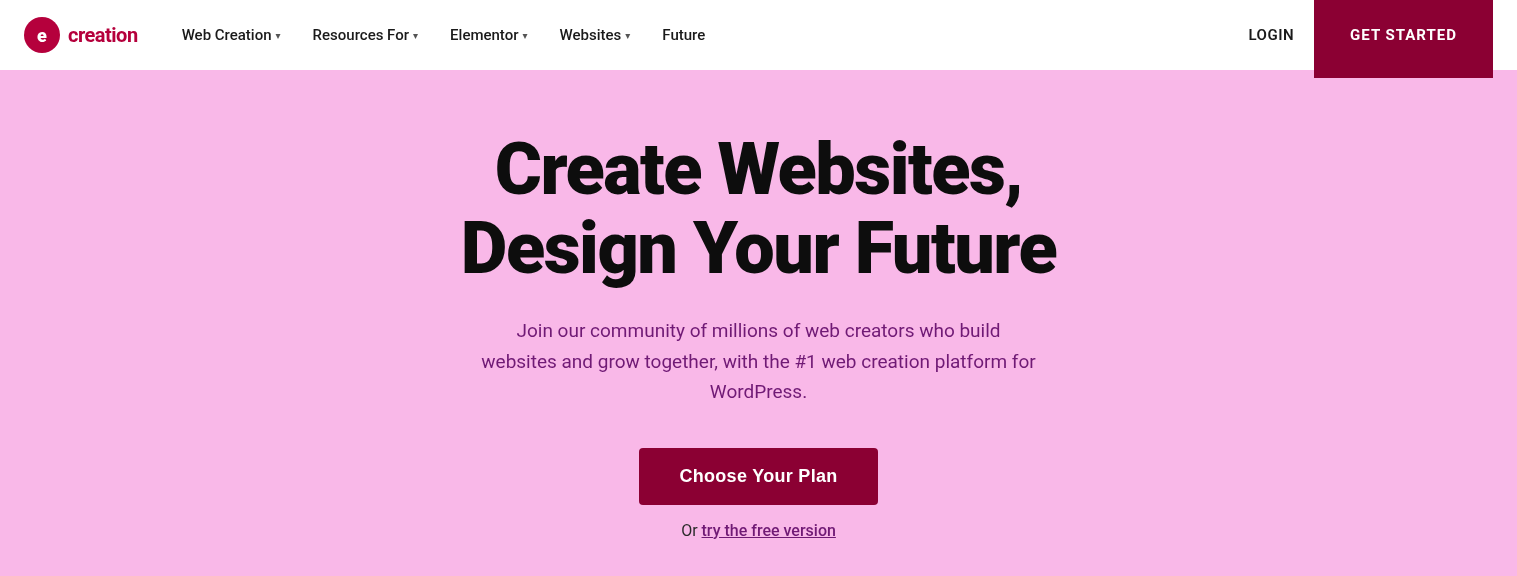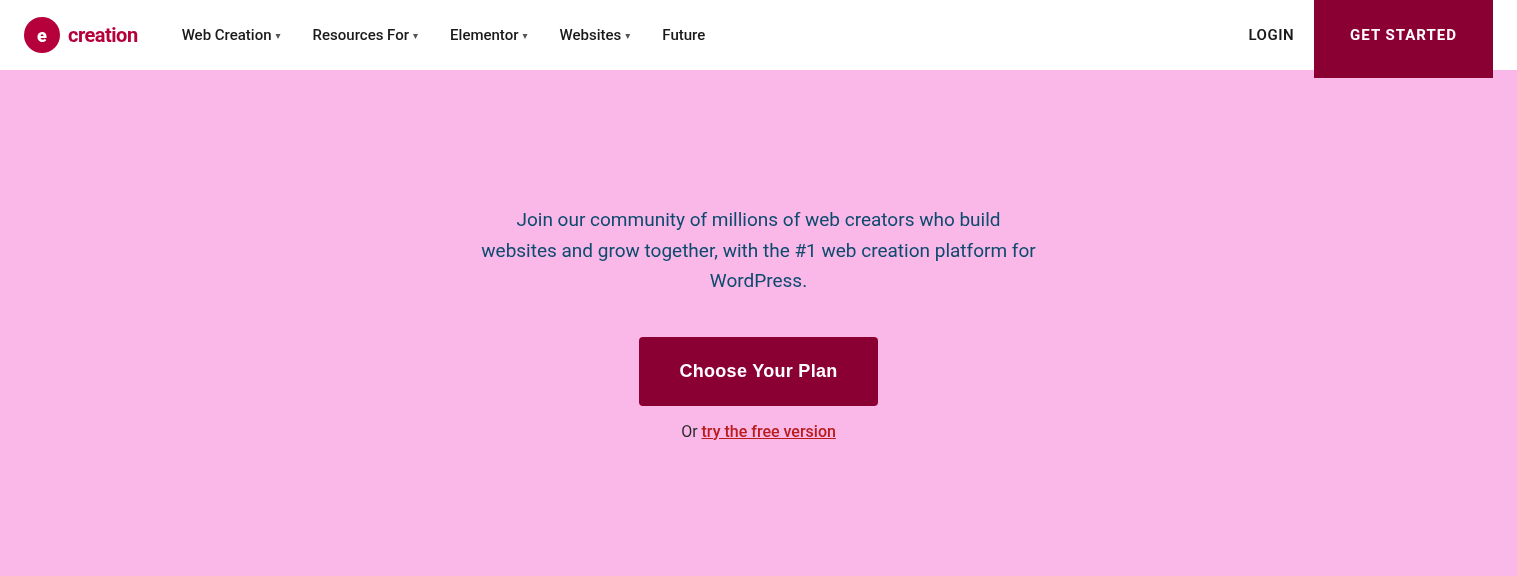--- a/index.html
+++ b/index.html
@@ -127,47 +127,47 @@
       font-weight: 900;
       color: #0d0d0d;
       line-height: 1.1;
       margin-bottom: 28px;
       letter-spacing: -1.5px;
       max-width: 900px;
     }
 
     .hero-subtitle {
       font-size: 19px;
-      color: #0c4a6e;
+      color: #701a75;
       line-height: 1.6;
       max-width: 560px;
       margin-bottom: 40px;
       font-weight: 400;
     }
 
     .cta-button {
       background: #8b0033;
       color: #fff;
       font-size: 18px;
       font-weight: 700;
-      padding: 24px 40px;
+      padding: 18px 40px;
       border-radius: 4px;
       cursor: pointer;
       border: none;
       margin-bottom: 16px;
       letter-spacing: 0.3px;
     }
 
     .free-version-line {
       font-size: 16px;
       color: #2a2a2a;
     }
 
     .free-version-link {
-      color: #b91c1c;
+      color: #701a75;
       text-decoration: underline;
       font-weight: 500;
       cursor: pointer;
     }
   </style>
 </head>
 <body>
 
 <nav class="navbar">
   <a class="logo-area">
@@ -199,18 +199,22 @@
     </div>
   </div>
 
   <div class="nav-right">
     <div class="login-btn">LOGIN</div>
     <div class="get-started-btn">GET STARTED</div>
   </div>
 </nav>
 
 <section class="hero">
+  <h1 class="hero-title">
+    <span>Create Websites,</span><br>
+    <span>Design Your Future</span>
+  </h1>
   <p class="hero-subtitle">Join our community of millions of web creators who build websites and grow together, with the #1 web creation platform for WordPress.</p>
   <button class="cta-button">Choose Your Plan</button>
   <div class="free-version-line">
     <span>Or </span><a class="free-version-link">try the free version</a>
   </div>
 </section>
 
 </body></html>

